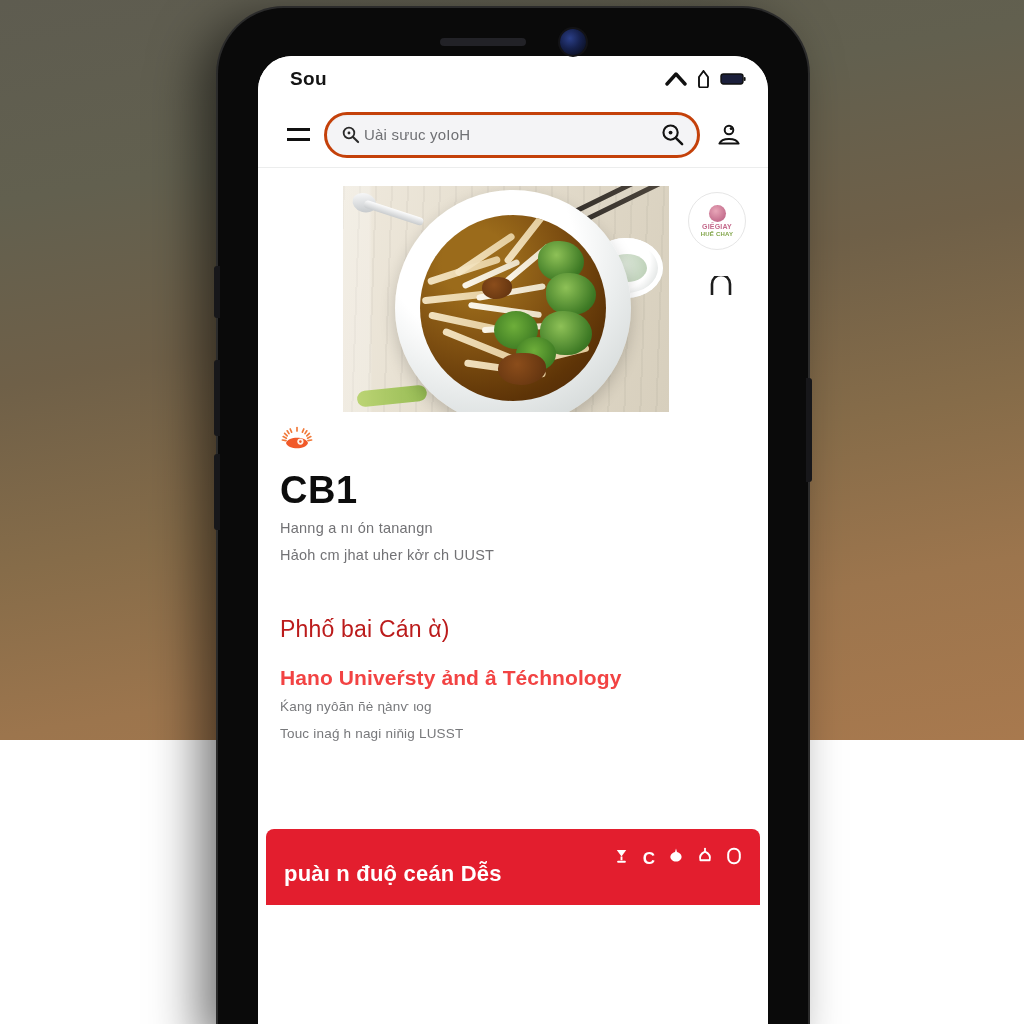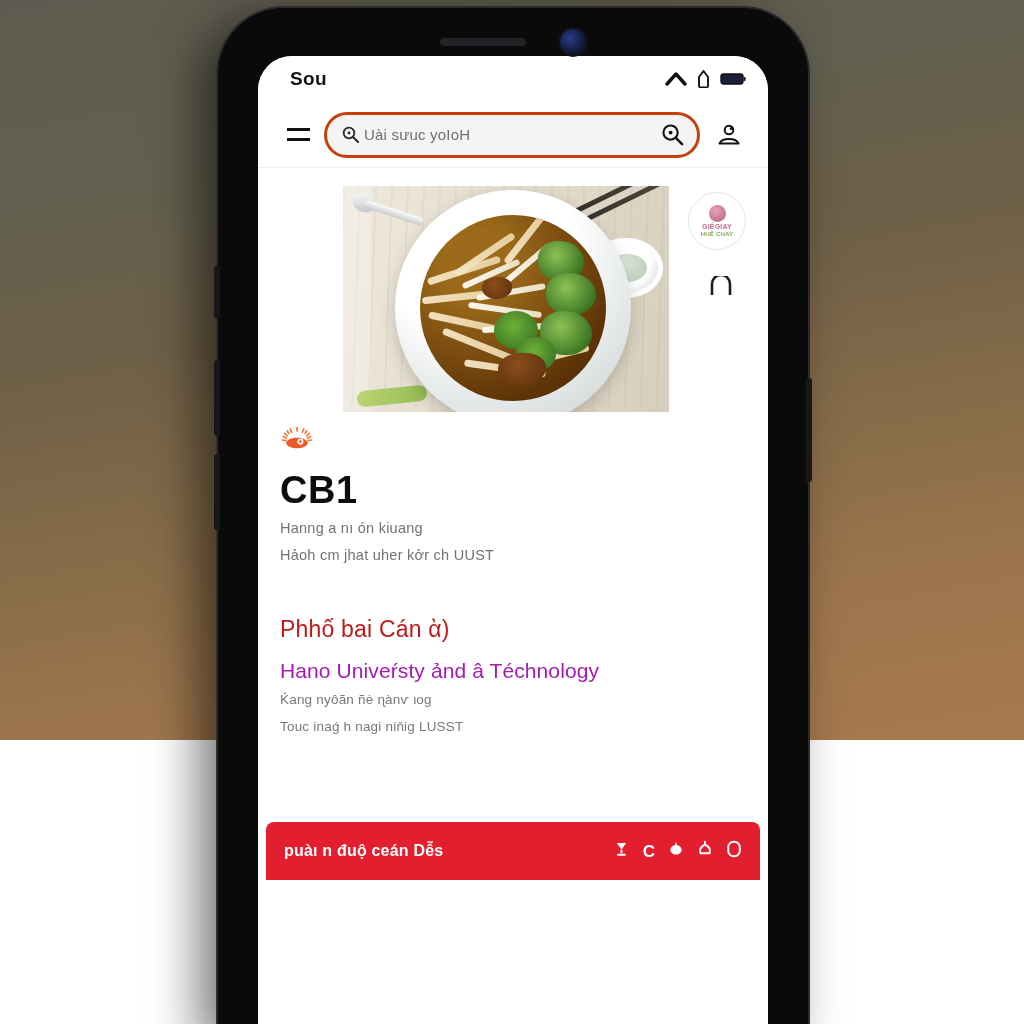--- a/index.html
+++ b/index.html
@@ -290,22 +290,22 @@
     font-size: 14.5px; color: #727275; letter-spacing: .25px;
     margin-top: 11px;
   }
 
   .section { padding: 0 22px; }
   .sec-title {
     font-size: 23px; color: #b91c1c; font-weight: 500;
     letter-spacing: .2px; line-height: 1.25;
   }
   .sec-sub {
-    font-size: 21px; color: #a21caf; font-weight: 400;
-    letter-spacing: .1px; margin-top: 14px; line-height: 1.2;
+    font-size: 21px; color: #ef4444; font-weight: 700;
+    letter-spacing: .1px; margin-top: 21px; line-height: 1.2;
   }
   .sec-meta {
     font-size: 13.5px; color: #77787b; letter-spacing: .2px;
     margin-top: 7px; line-height: 1.45;
   }
   .sec-meta.tight { margin-top: 2px; }
   .gap-lg { height: 52px; }
   .gap-md { height: 34px; }
   .gap-sm { height: 18px; }
 
@@ -317,22 +317,22 @@
     color: #fff;
     position: relative;
   }
   #promo-top { display: flex; align-items: flex-start; }
   #promo-top-text { flex: 1 1 auto; }
   .promo-l1 {
     font-size: 16.5px; font-weight: 700; letter-spacing: .2px;
     padding-left: 8px;
   }
   .promo-l2 {
-    font-size: 16px; font-weight: 700; letter-spacing: .2px;
-    margin-top: 4px;
+    font-size: 22px; font-weight: 700; letter-spacing: .2px;
+    margin-top: 16px;
   }
   #promo-icons {
     flex: 0 0 auto; display: flex; align-items: center; gap: 13px;
     padding-top: 2px;
   }
   #promo-icons .glyph {
     font-size: 17px; font-weight: 700; color: #fff; line-height: 1;
   }
 
   
@@ -491,21 +491,21 @@
                   <path d="M30.8 11.6 L27.6 13.2"></path>
               </g>
               <path d="M6 18 C8 11 26 11 28 18 C26 25 8 25 6 18 Z" fill="#ef5a2b"></path>
               <circle cx="20.4" cy="16.6" r="3.1" fill="#fdf3ec"></circle>
               <circle cx="20.4" cy="16.6" r="1.3" fill="#ef5a2b"></circle>
             </svg>
           </div>
         </div>
 
         <div id="headline">CB1</div>
-        <div class="muted">Hanng a nı ón kiuang</div>
+        <div class="muted">Hanng a nı ón tanangn</div>
         <div class="muted">Hảoh cm jhat uher kởr ch UUST</div>
 
         <div class="gap-lg"></div>
 
         <div class="section">
           <div class="sec-title">Phhố bai Cán ὰ)</div>
           <div class="sec-sub">Hano Univeŕsty ảnd â Téchnology</div>
           <div class="sec-meta">Ḱang nyôãn ñė ɳànѵ ιog</div>
           <div class="sec-meta">Touc inaǵ h nagi niňig LUSST</div>
         </div>

